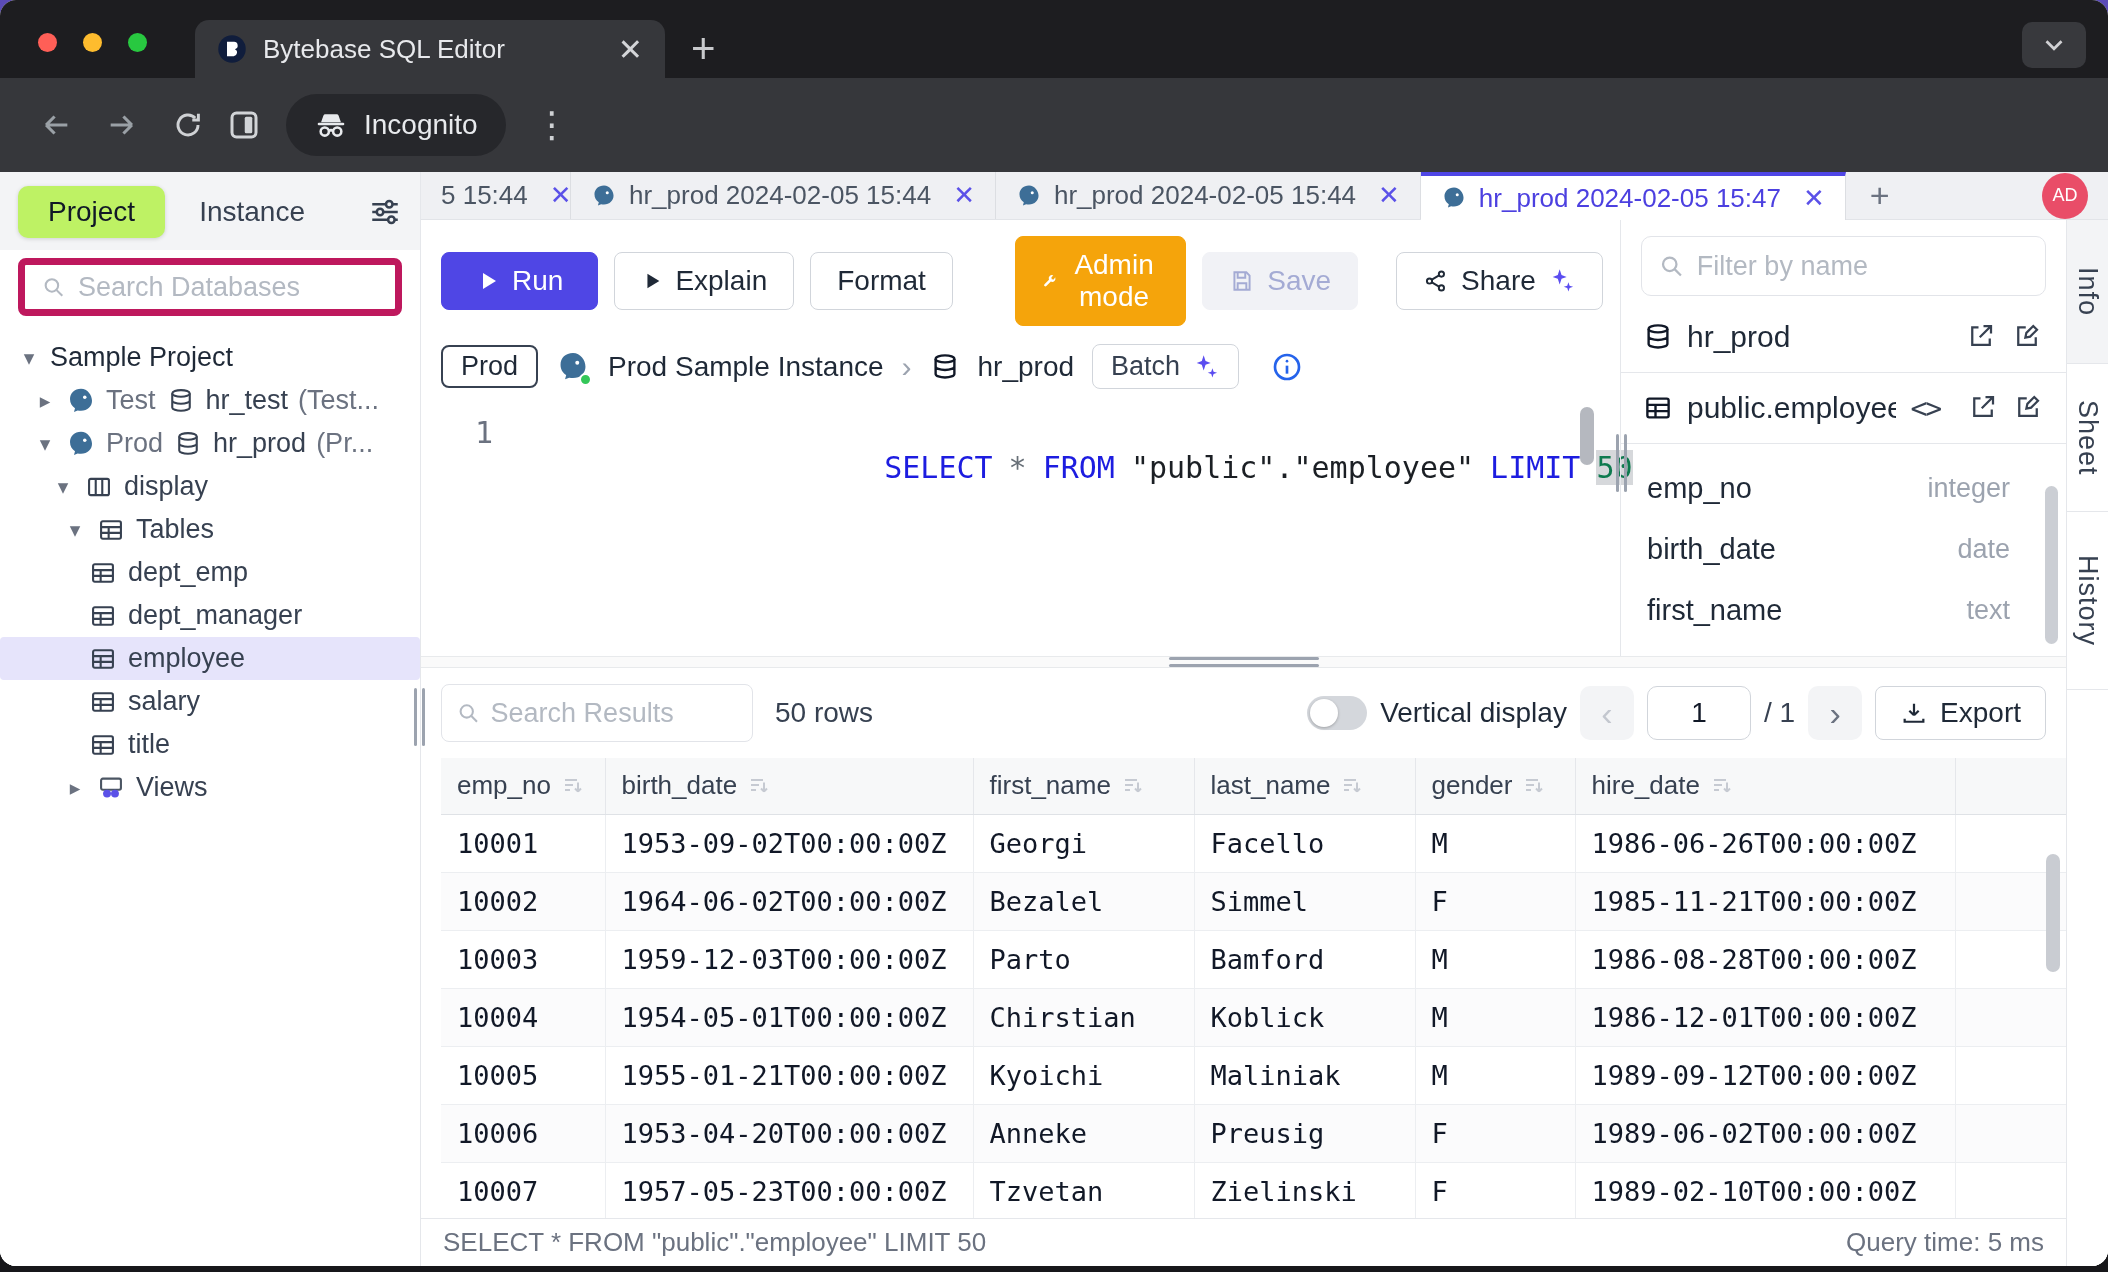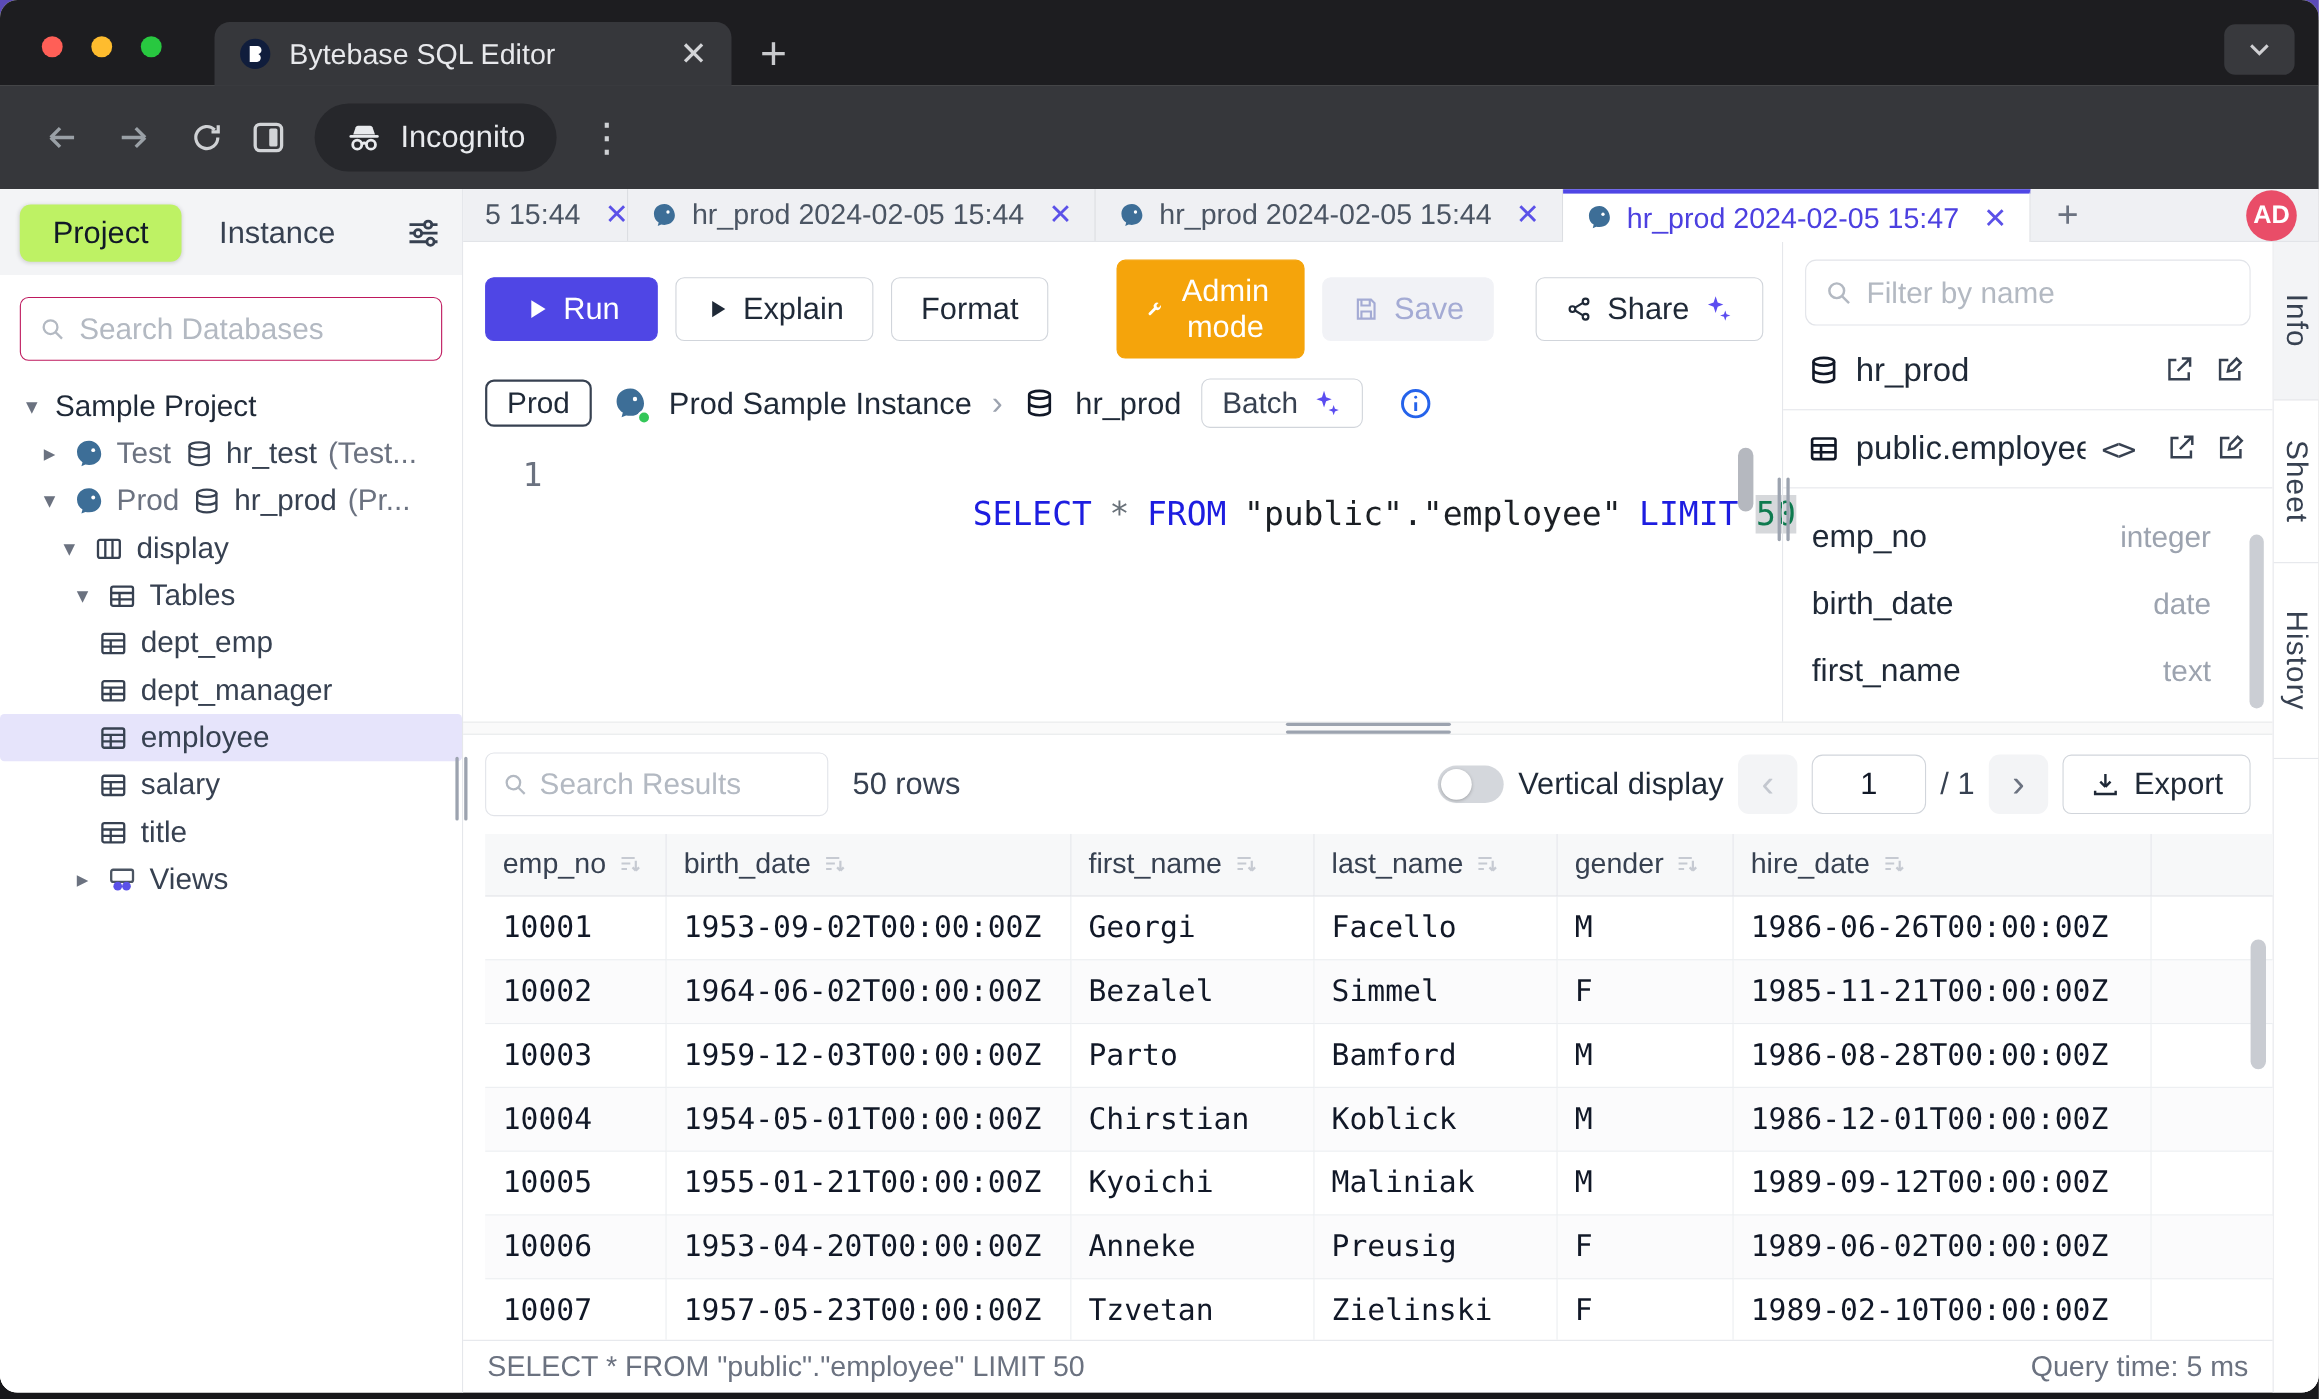--- a/index.html
+++ b/index.html
@@ -36,21 +36,21 @@
   .kebab { color:#cfd1d4; font-size:36px; margin-left:18px; letter-spacing:0; }
 
   
   .app { display:flex; height:1094px; background:#fff; }
   .sidebar { width:421px; border-right:1px solid #e5e7eb; display:flex; flex-direction:column; position:relative; background:#fff; }
   .sb-head { background:#f3f4f6; padding:14px 18px 12px 18px; display:flex; align-items:center; }
   .seg { display:flex; align-items:center; gap:8px; flex:1; }
   .seg-on { background:#bef264; border-radius:10px; padding:10px 30px; font-size:28px; color:#111827;
             box-shadow:0 1px 4px rgba(0,0,0,.15); }
   .seg-off { padding:10px 26px; font-size:28px; color:#374151; }
-  .sb-search { margin:20px 18px 14px 18px; height:58px; border:1px solid #be185d; border-radius:8px;
+  .sb-search { margin:8px 18px 14px 18px; height:58px; border:7px solid #be185d; border-radius:8px;
                display:flex; align-items:center; padding:0 16px; gap:12px; }
   .sb-search input, .flt input, .rs-search input { border:none; outline:none; font-size:27px; color:#374151; width:100%;
                font-family:"Liberation Sans",sans-serif; background:transparent; }
   .sb-search input::placeholder, .flt input::placeholder, .rs-search input::placeholder { color:#b3b9c2; }
   .tree { flex:1; overflow:hidden; padding-top:6px; }
   .trow { height:43px; display:flex; align-items:center; font-size:27px; color:#374151; gap:10px; white-space:nowrap; overflow:hidden; }
   .trow .chev { color:#6b7280; font-size:21px; width:22px; text-align:center; flex:0 0 auto; }
   .muted { color:#6b7280; }
   .dark { color:#1f2937; }
   .sel { background:#e6e4fb; border-radius:4px; margin:0 0px; }
@@ -58,21 +58,21 @@
   .sb-handle { position:absolute; right:-5px; top:516px; display:flex; gap:5px; }
   .sb-handle i, .pn-handle i { display:block; width:3px; height:58px; background:#9ca3af; border-radius:2px; }
 
   .main { flex:1; display:flex; flex-direction:column; min-width:0; }
   .apptabs { height:48px; background:#eff0f3; border-bottom:1px solid #e2e4e8; display:flex; align-items:stretch; }
   .atab { display:flex; align-items:center; gap:12px; padding:0 20px; font-size:26px; color:#4b5563;
           border-right:1px solid #dcdee2; white-space:nowrap; }
   .atab .x { color:#5b51e8; font-size:26px; margin-left:10px; }
   .atab-active { background:#fff; color:#4c40e0; border-top:4px solid #4f46e5; margin-bottom:-1px; }
   .atab-plus { color:#6b7280; font-size:34px; padding:0 24px; display:flex; align-items:center; }
-  .avatar { width:46px; height:46px; border-radius:50%; background:#e94d68; color:#fff; font-size:23px; font-weight:bold;
+  .avatar { width:46px; height:46px; border-radius:50%; background:#e94d68; color:#fff; font-size:18px; font-weight:normal;
             display:flex; align-items:center; justify-content:center; align-self:center; margin:0 20px 0 auto; }
 
   .content { flex:1; display:flex; min-height:0; }
   .left-stack { flex:1; display:flex; flex-direction:column; min-width:0; }
   .upper { height:436px; display:flex; min-width:0; }
   .editor-col { flex:1; display:flex; flex-direction:column; position:relative; min-width:0; }
   .ed-toolbar { display:flex; align-items:center; padding:16px 20px 12px 20px; gap:16px; }
   .btn { display:flex; align-items:center; gap:12px; font-size:28px; border-radius:8px; padding:12px 26px;
          border:1px solid #d1d5db; background:#fff; color:#1f2937; }
   .btn-run { background:#4f46e5; border-color:#4f46e5; color:#fff; padding:12px 34px; }

